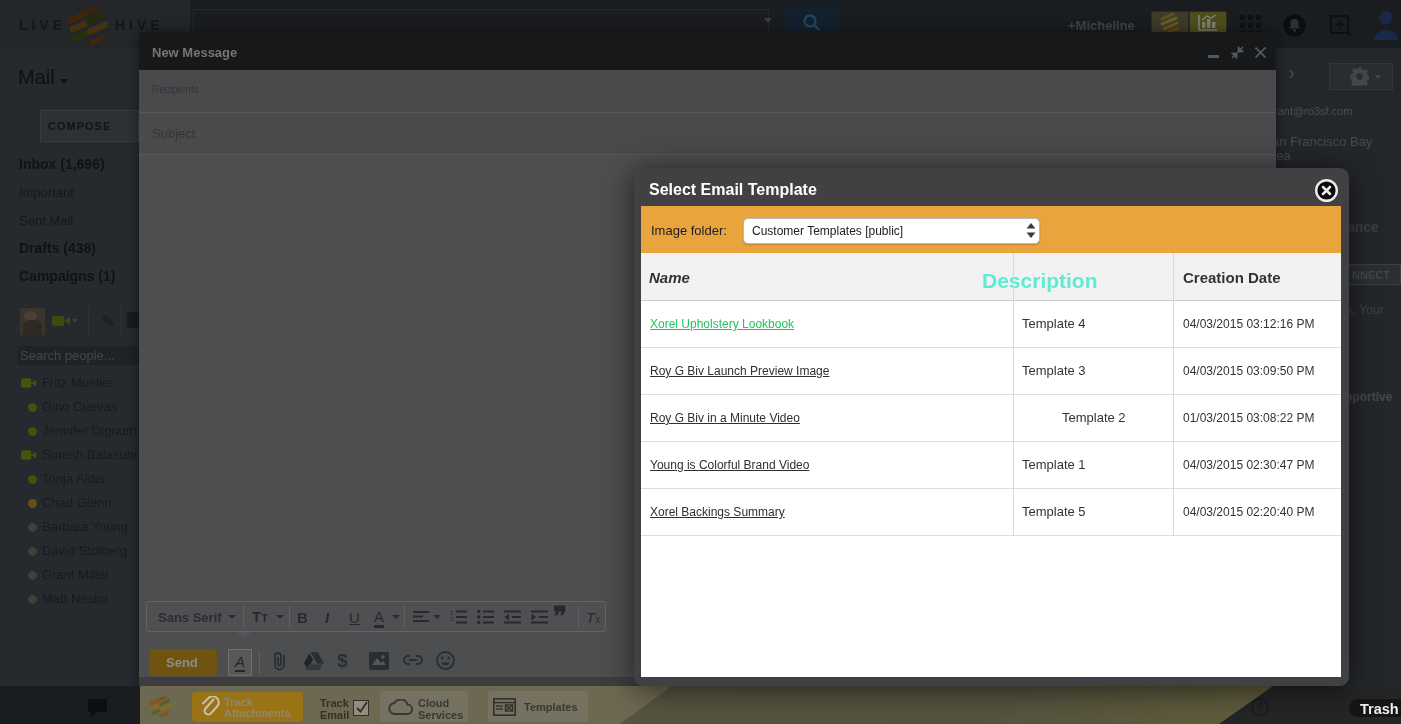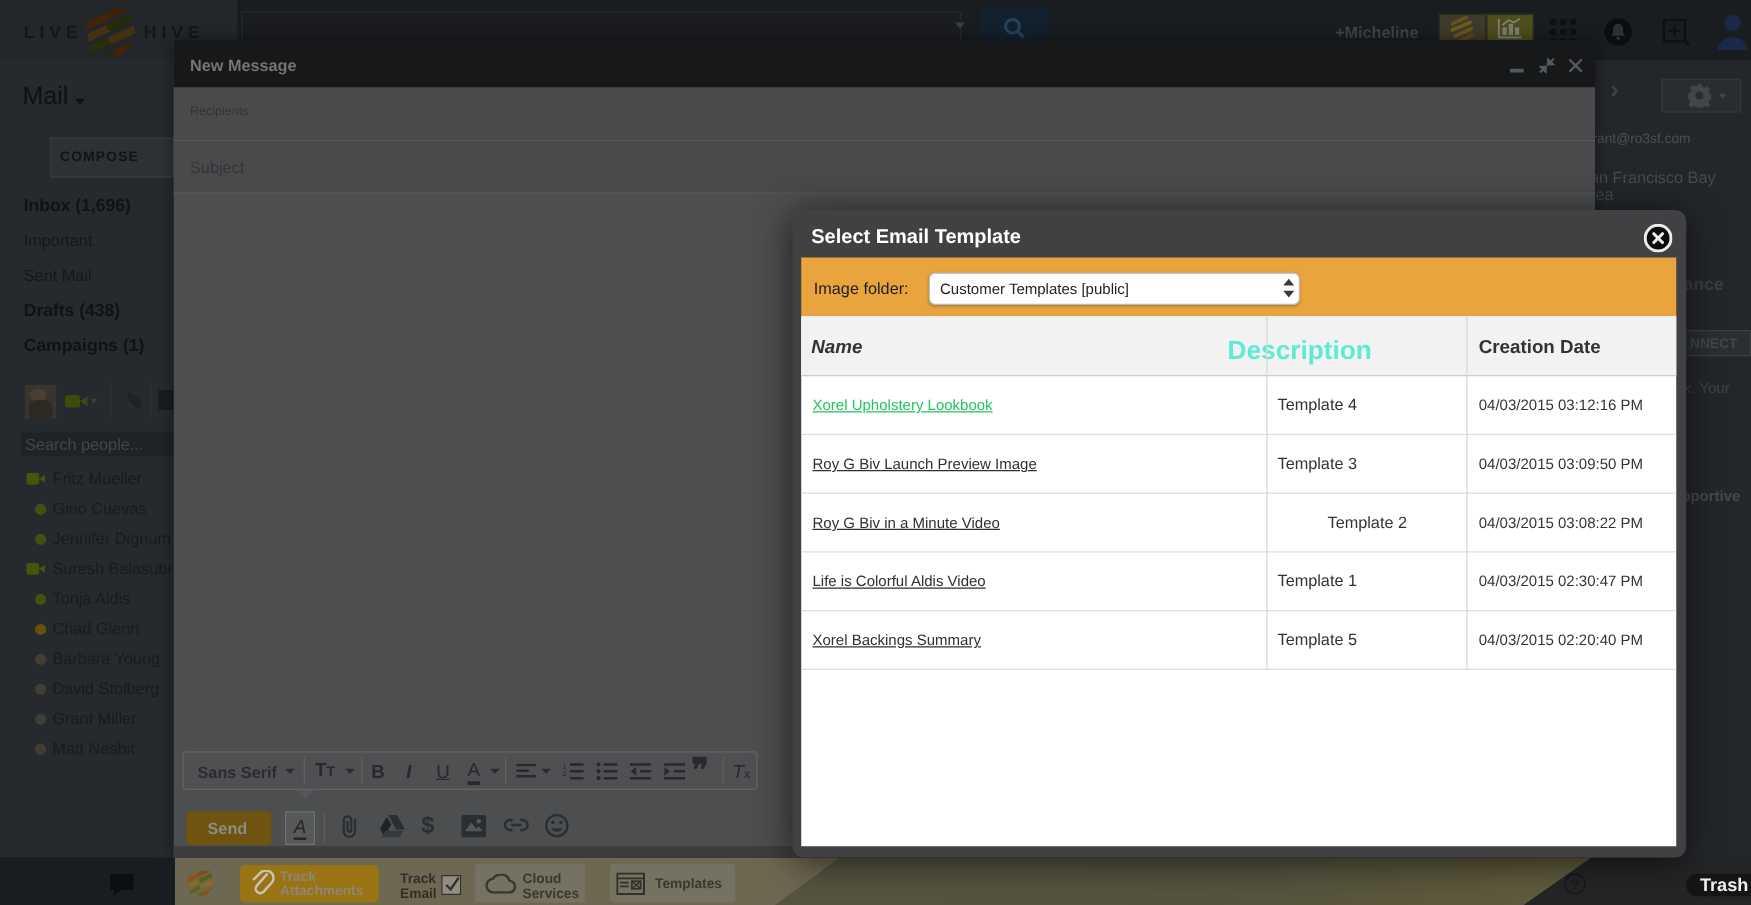--- a/index.html
+++ b/index.html
@@ -401,22 +401,22 @@
     <div class="abs" style="left:650px;top:317px;color:#22c55e;font-size:12px;text-decoration:underline;">Xorel Upholstery Lookbook</div>
     <div class="abs" style="left:1022px;top:316px;color:#333;font-size:13px;">Template 4</div>
     <div class="abs" style="left:1183px;top:317px;color:#333;font-size:12px;">04/03/2015 03:12:16 PM</div>
     <div class="abs" style="left:641px;top:394px;width:700px;height:1px;background:#ddd;"></div>
     <div class="abs" style="left:650px;top:364px;color:#303030;font-size:12px;text-decoration:underline;">Roy G Biv Launch Preview Image</div>
     <div class="abs" style="left:1022px;top:363px;color:#333;font-size:13px;">Template 3</div>
     <div class="abs" style="left:1183px;top:364px;color:#333;font-size:12px;">04/03/2015 03:09:50 PM</div>
     <div class="abs" style="left:641px;top:441px;width:700px;height:1px;background:#ddd;"></div>
     <div class="abs" style="left:650px;top:411px;color:#303030;font-size:12px;text-decoration:underline;">Roy G Biv in a Minute Video</div>
     <div class="abs" style="left:1062px;top:410px;color:#333;font-size:13px;">Template 2</div>
-    <div class="abs" style="left:1183px;top:411px;color:#333;font-size:12px;">04/03/2015 03:08:22 PM</div>
+    <div class="abs" style="left:1183px;top:411px;color:#333;font-size:12px;">01/03/2015 03:08:22 PM</div>
     <div class="abs" style="left:641px;top:488px;width:700px;height:1px;background:#ddd;"></div>
-    <div class="abs" style="left:650px;top:458px;color:#303030;font-size:12px;text-decoration:underline;">Life is Colorful Aldis Video</div>
+    <div class="abs" style="left:650px;top:458px;color:#303030;font-size:12px;text-decoration:underline;">Young is Colorful Brand Video</div>
     <div class="abs" style="left:1022px;top:457px;color:#333;font-size:13px;">Template 1</div>
     <div class="abs" style="left:1183px;top:458px;color:#333;font-size:12px;">04/03/2015 02:30:47 PM</div>
     <div class="abs" style="left:641px;top:535px;width:700px;height:1px;background:#ddd;"></div>
     <div class="abs" style="left:650px;top:505px;color:#303030;font-size:12px;text-decoration:underline;">Xorel Backings Summary</div>
     <div class="abs" style="left:1022px;top:504px;color:#333;font-size:13px;">Template 5</div>
     <div class="abs" style="left:1183px;top:505px;color:#333;font-size:12px;">04/03/2015 02:20:40 PM</div>
   </div>
 
 </body></html>

